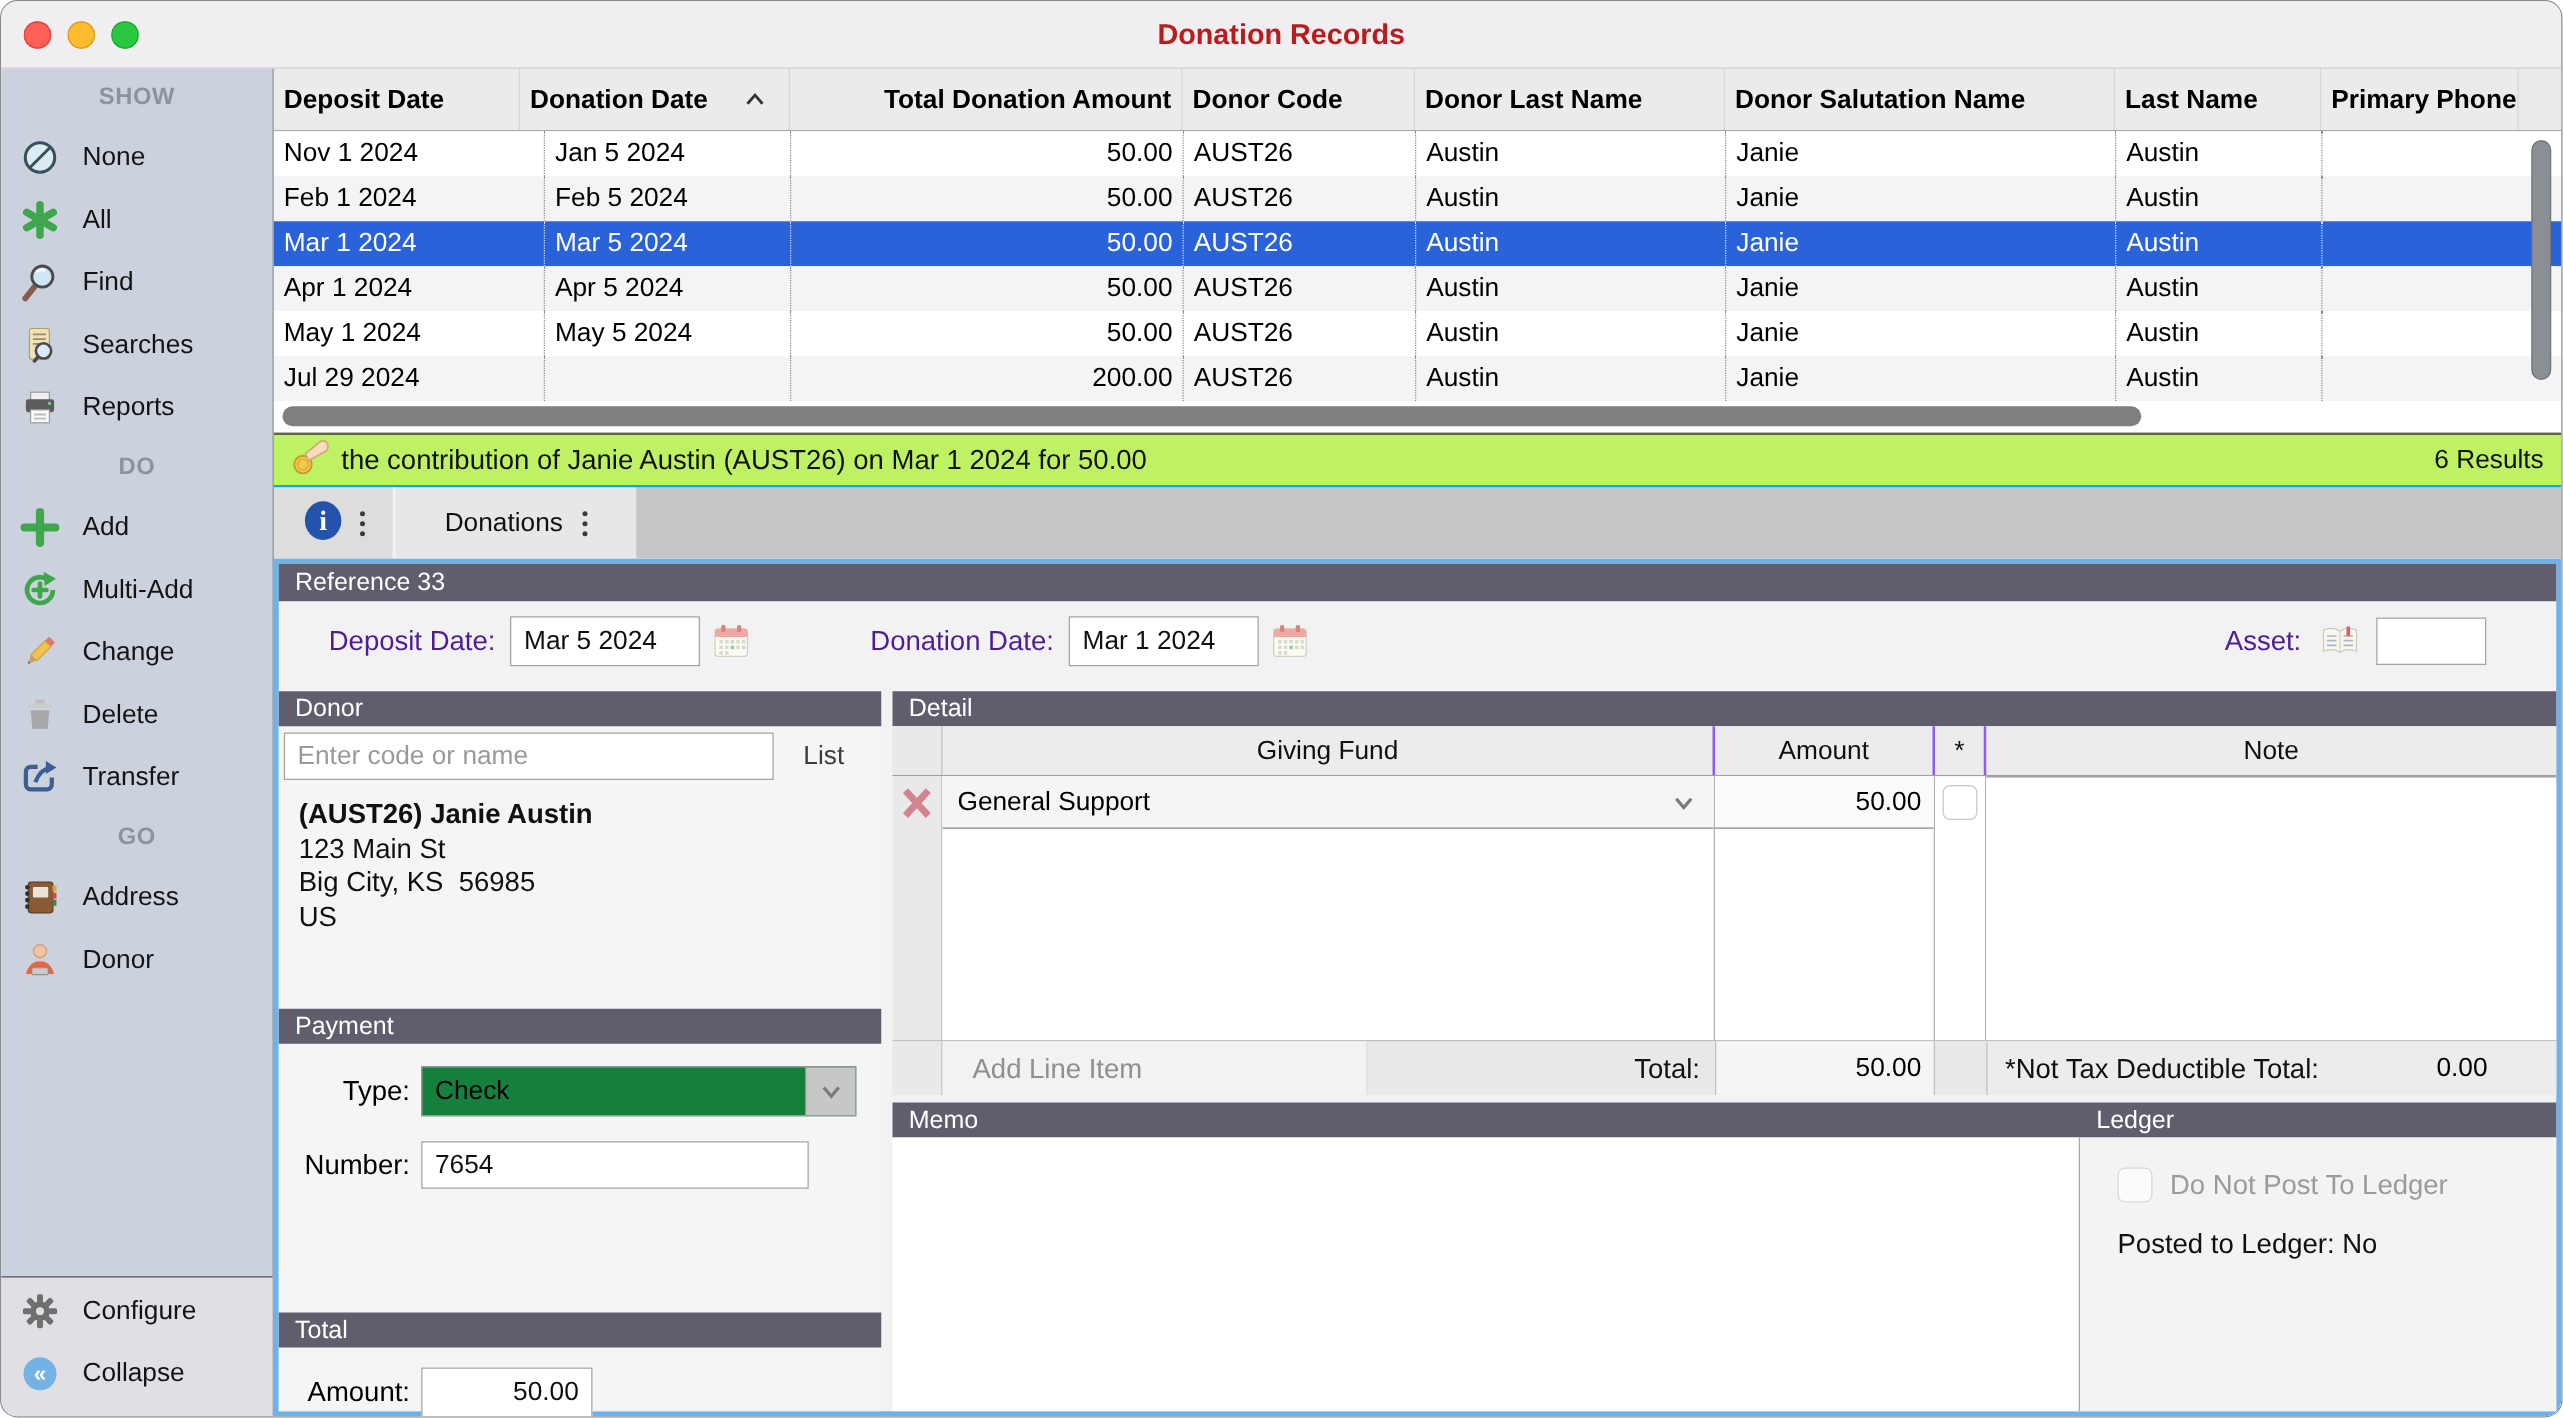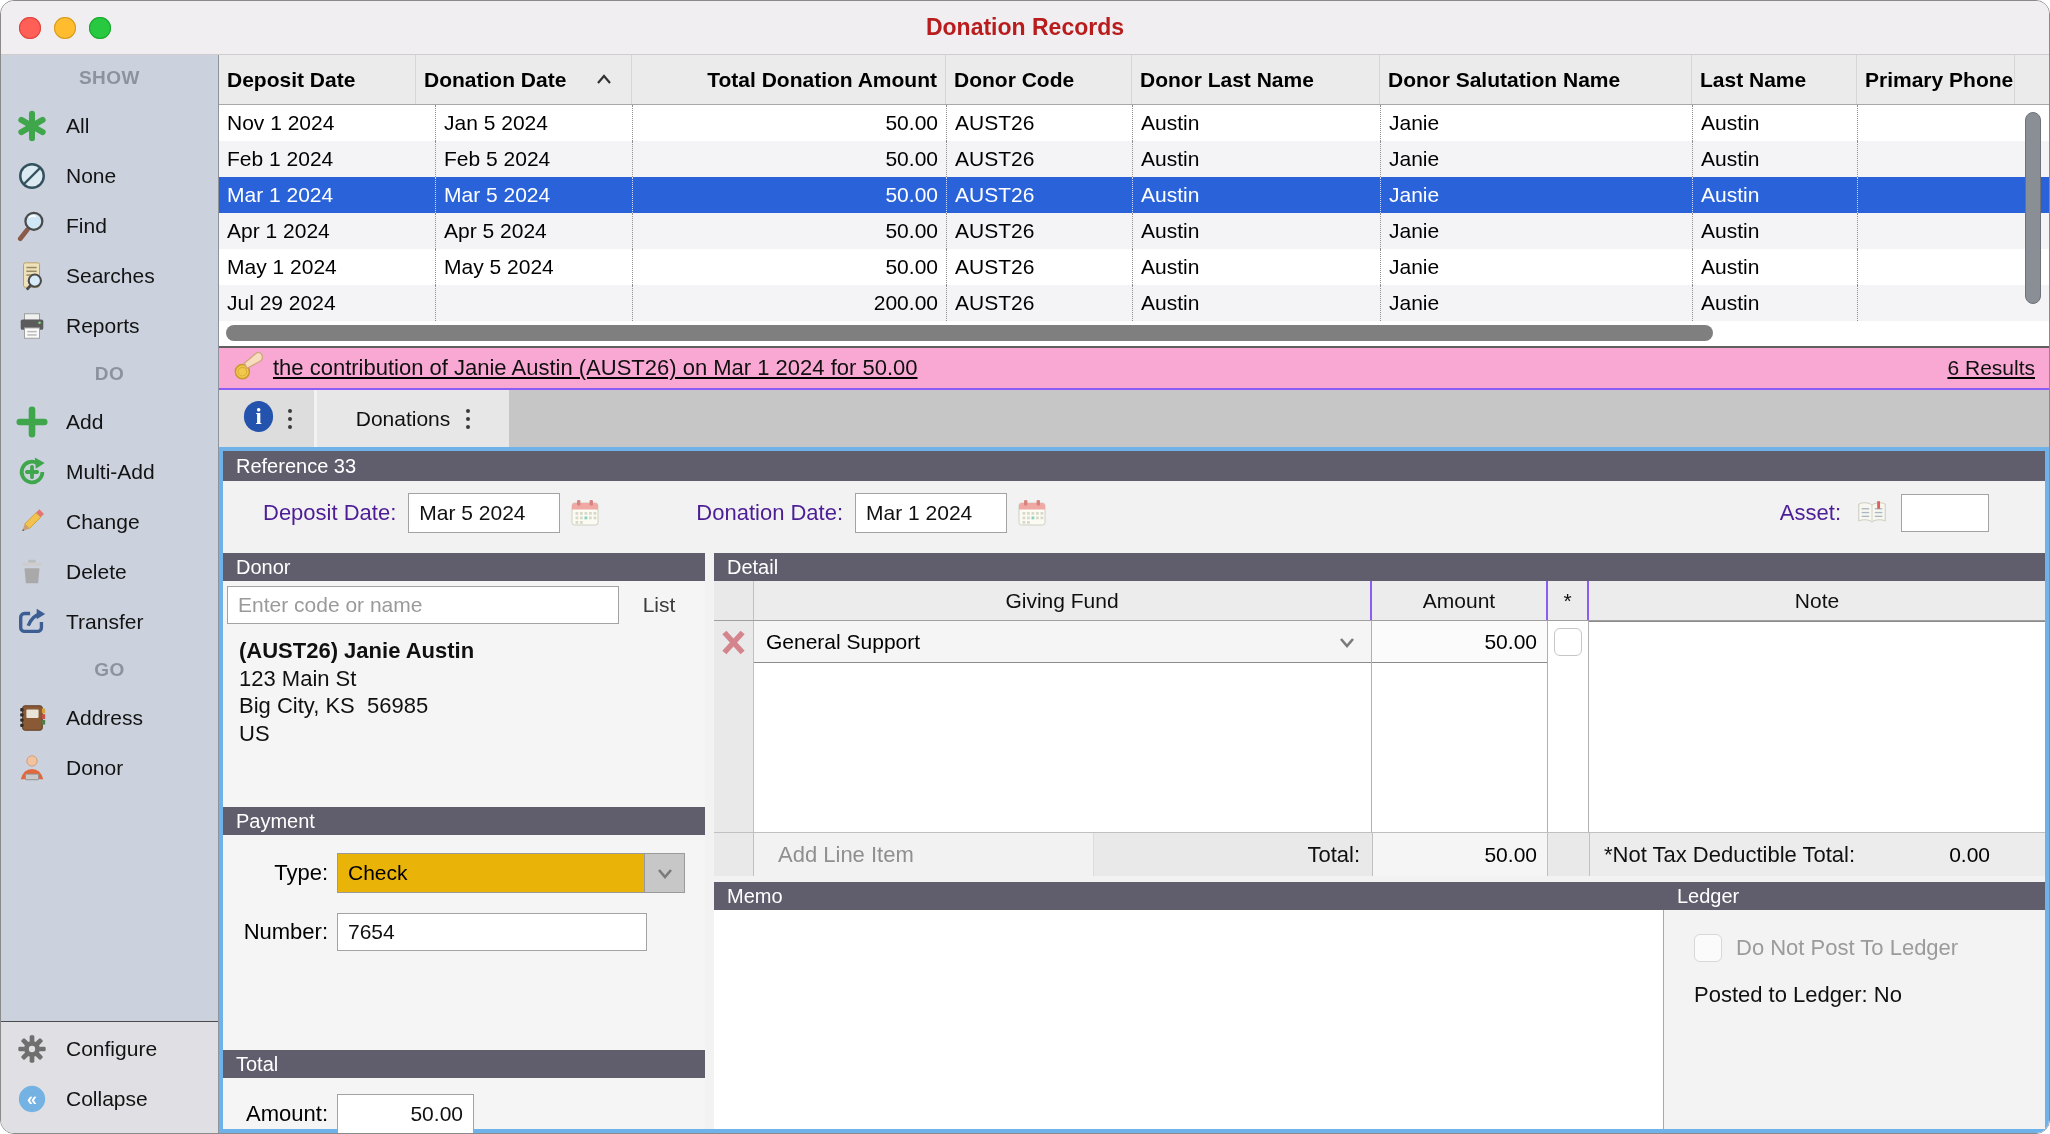--- a/index.html
+++ b/index.html
@@ -37,21 +37,21 @@
   .tr.sel{background:#2a63d9;color:#fff;}
   .td{line-height:36px;font-size:21px;padding:0 8px;overflow:hidden;white-space:nowrap;}
   .td.right{text-align:right;}
   .tr .td + .td{border-left:1px dotted #8f8f8f;}
   .tr.sel .td + .td{border-left-color:rgba(255,255,255,.8);}
   .hscroll{height:25px;background:#fff;position:relative;}
   .hthumb{position:absolute;left:7px;top:4px;width:1487px;height:16px;border-radius:8px;background:#7f7f7f;}
   .vscroll{position:absolute;right:1px;top:51px;width:30px;height:216px;}
   .vthumb{position:absolute;left:7px;top:6px;width:16px;height:192px;border-radius:8px;background:#8a8f96;border:1px solid #6e737a;}
   
-  .status-bar{height:44px;flex:0 0 auto;background:#f9a8d4;border-top:2px solid #5f5f5f;border-bottom:2px solid #8b5cf6;display:flex;align-items:center;padding:0 14px;text-decoration:underline;}
+  .status-bar{height:44px;flex:0 0 auto;background:#bef264;border-top:2px solid #5f5f5f;border-bottom:2px solid #0ea5e9;display:flex;align-items:center;padding:0 14px;}
   .status-text{font-size:22px;color:#101010;margin-left:10px;}
   .status-results{margin-left:auto;font-size:21px;color:#101010;}
   
   .tab-bar{height:57px;flex:0 0 auto;background:#c6c6c6;display:flex;align-items:stretch;}
   .tab-info{width:98px;background:#dddddd;display:flex;align-items:center;justify-content:center;gap:12px;border-right:3px solid #f2f2f2;}
   .tab-don{width:192px;background:#e7e7e7;display:flex;align-items:center;justify-content:center;gap:16px;font-size:21px;color:#101010;}
   .vdots{display:inline-flex;flex-direction:column;gap:4px;}
   .vdots i{width:4px;height:4px;border-radius:50%;background:#3a3a3a;}
   
   .form{flex:1;min-height:0;border:4px solid #6fb2e9;background:#f3f2f3;display:flex;flex-direction:column;}
@@ -68,21 +68,21 @@
   .donor-box{height:226px;flex:0 0 auto;}
   .donor-input-row{height:48px;display:flex;align-items:center;padding-left:4px;}
   .donor-input{width:392px;height:38px;}
   .list-btn{width:80px;text-align:center;font-size:21px;color:#3c3c3c;background:none;border:none;font-family:inherit;}
   .donor-info{padding:8px 16px;font-size:22px;line-height:1.25;color:#101010;}
   .donor-info .nm{font-weight:700;}
   .donor-info div{white-space:pre;}
   .payment-box{height:215px;flex:0 0 auto;padding-top:18px;}
   .prow{display:flex;align-items:center;margin-bottom:20px;}
   .plabel{width:105px;text-align:right;font-size:22px;flex:0 0 auto;}
-  .pselect{margin-left:9px;width:348px;height:40px;background:#eab308;border:1px solid #9a9a9a;display:flex;align-items:center;}
+  .pselect{margin-left:9px;width:348px;height:40px;background:#15803d;border:1px solid #9a9a9a;display:flex;align-items:center;}
   .pselect .sel-text{flex:1;padding:0 10px;font-size:21px;}
   .pselect .sel-arrow{width:40px;height:100%;background:#c7c7c7;border-left:1px solid #9a9a9a;display:flex;align-items:center;justify-content:center;}
   .total-box{flex:1;padding-top:16px;}
   
   .gf-header{height:40px;display:flex;background:#ececec;border-bottom:1px solid #9f9f9f;flex:0 0 auto;}
   .gf-th{display:flex;align-items:center;justify-content:center;font-size:21px;color:#101010;border-right:2px solid #8b5cf6;}
   .dcol-del{width:40px;flex:0 0 auto;background:#e9e9e9;border-right:1px solid #c0c0c0;}
   .dcol-fund{width:618px;flex:0 0 auto;}
   .dcol-amt{width:176px;flex:0 0 auto;}
   .dcol-star{width:41px;flex:0 0 auto;}
@@ -134,37 +134,37 @@
   </div>
 
   <div class="content">
 
     <div class="sidebar">
       <div id="sidebar-sections">
           <div class="side-sec-label">SHOW</div>
           <div class="side-item">
             <span class="side-icon">
               <svg viewBox="0 0 34 34" width="32" height="32">
+                <circle cx="17" cy="17" r="12.5" fill="#dcebf2" stroke="#33525e" stroke-width="2.6"></circle>
+                <line x1="8.5" y1="25.5" x2="25.5" y2="8.5" stroke="#33525e" stroke-width="2.6"></line>
+              </svg>
+            </span>
+            <span class="side-label">None</span>
+          </div>
+          <div class="side-item">
+            <span class="side-icon">
+              <svg viewBox="0 0 34 34" width="32" height="32">
                 <g stroke="#3fa64b" stroke-width="6.4" stroke-linecap="round">
                   <line x1="17" y1="4" x2="17" y2="30"></line>
                   <line x1="5.7" y1="10.5" x2="28.3" y2="23.5"></line>
                   <line x1="5.7" y1="23.5" x2="28.3" y2="10.5"></line>
                 </g>
               </svg>
             </span>
             <span class="side-label">All</span>
-          </div>
-          <div class="side-item">
-            <span class="side-icon">
-              <svg viewBox="0 0 34 34" width="32" height="32">
-                <circle cx="17" cy="17" r="12.5" fill="#dcebf2" stroke="#33525e" stroke-width="2.6"></circle>
-                <line x1="8.5" y1="25.5" x2="25.5" y2="8.5" stroke="#33525e" stroke-width="2.6"></line>
-              </svg>
-            </span>
-            <span class="side-label">None</span>
           </div>
           <div class="side-item">
             <span class="side-icon">
               <svg viewBox="0 0 34 34" width="32" height="32">
                 <line x1="12" y1="21" x2="4.5" y2="30.5" stroke="#8a5a4a" stroke-width="5" stroke-linecap="round"></line>
                 <circle cx="19" cy="12" r="9" fill="#cfe7f5" stroke="#4a4a4a" stroke-width="2.4"></circle>
                 <path d="M14 8 q3 -3 7 -1" stroke="#ffffff" stroke-width="2" fill="none"></path>
               </svg>
             </span>
             <span class="side-label">Find</span>

